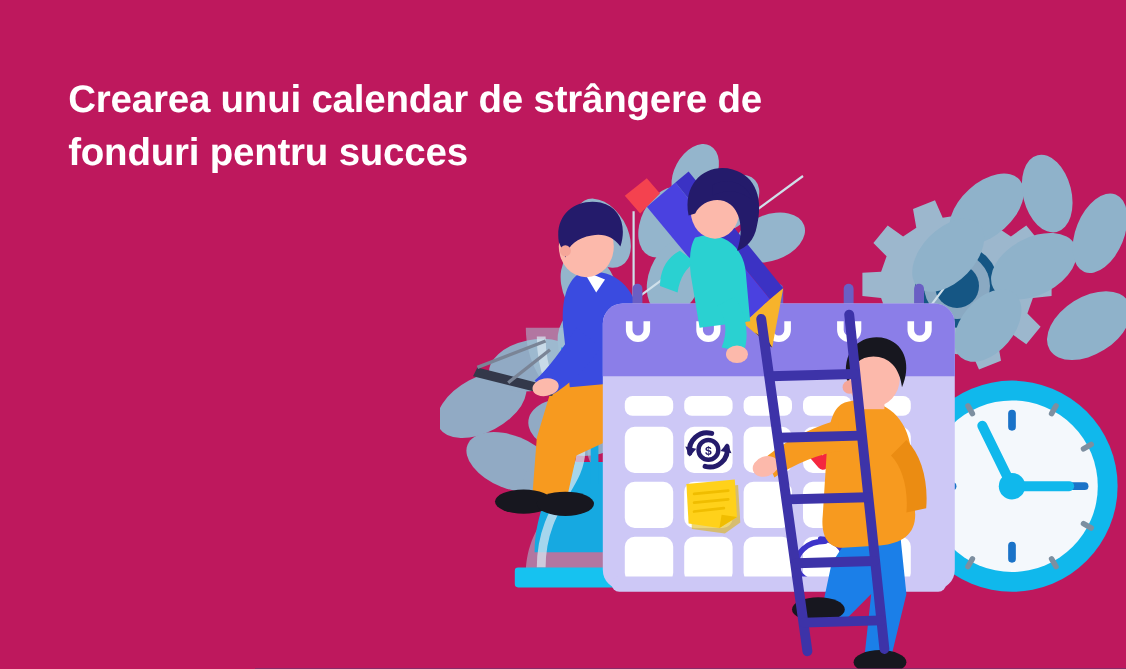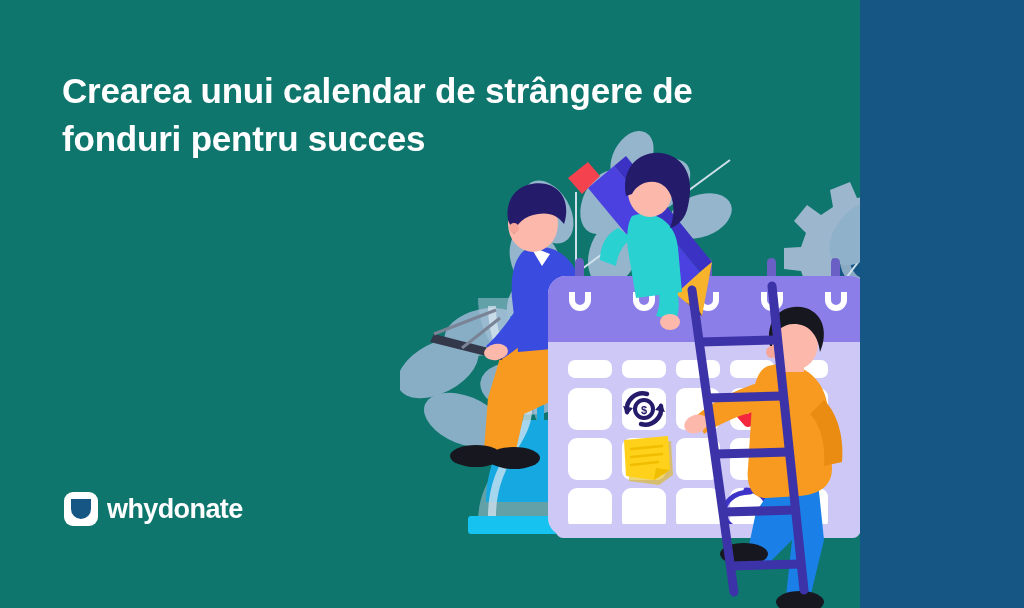--- a/index.html
+++ b/index.html
@@ -1,21 +1,21 @@
 <!DOCTYPE html>
 <html><head>
 <meta charset="utf-8">
 <style>
   html,body{margin:0;padding:0;}
   body{
     width:1024px;height:608px;overflow:hidden;
     font-family:"Liberation Sans","DejaVu Sans",sans-serif;
     background:#155684;
   }
-  #stage{position:relative;width:860px;height:608px;overflow:hidden;background:#0f766e;}
+  #stage{position:relative;width:1024px;height:608px;overflow:hidden;background:#be185d;}
 
   
   #headline{
     position:absolute;left:62px;top:44px;width:680px;
     color:#ffffff;font-size:35px;line-height:1.36;font-weight:700;
     letter-spacing:-0.2px;
   }
 
   
   #logo{position:absolute;left:64px;top:492px;display:flex;align-items:center;gap:9px;}
@@ -33,24 +33,20 @@
   #art{position:absolute;left:400px;top:120px;width:624px;height:488px;}
   #art svg{display:block;width:100%;height:100%;}
 </style>
 </head>
 <body>
 
 <div id="stage">
 
   <h1 id="headline">Crearea unui calendar de strângere de fonduri pentru succes</h1>
 
-  <div id="logo">
-    <div id="logo-mark"></div>
-    <div id="logo-text">whydonate</div>
-  </div>
 
   <div id="art">
     <svg viewBox="0 0 624 488" xmlns="http://www.w3.org/2000/svg">
       <defs>
         <clipPath id="clipAll">
             <rect x="0" y="0" width="624" height="488"></rect>
           </clipPath>
         <clipPath id="clockClip">
             <circle cx="520" cy="322" r="96"></circle>
           </clipPath>

